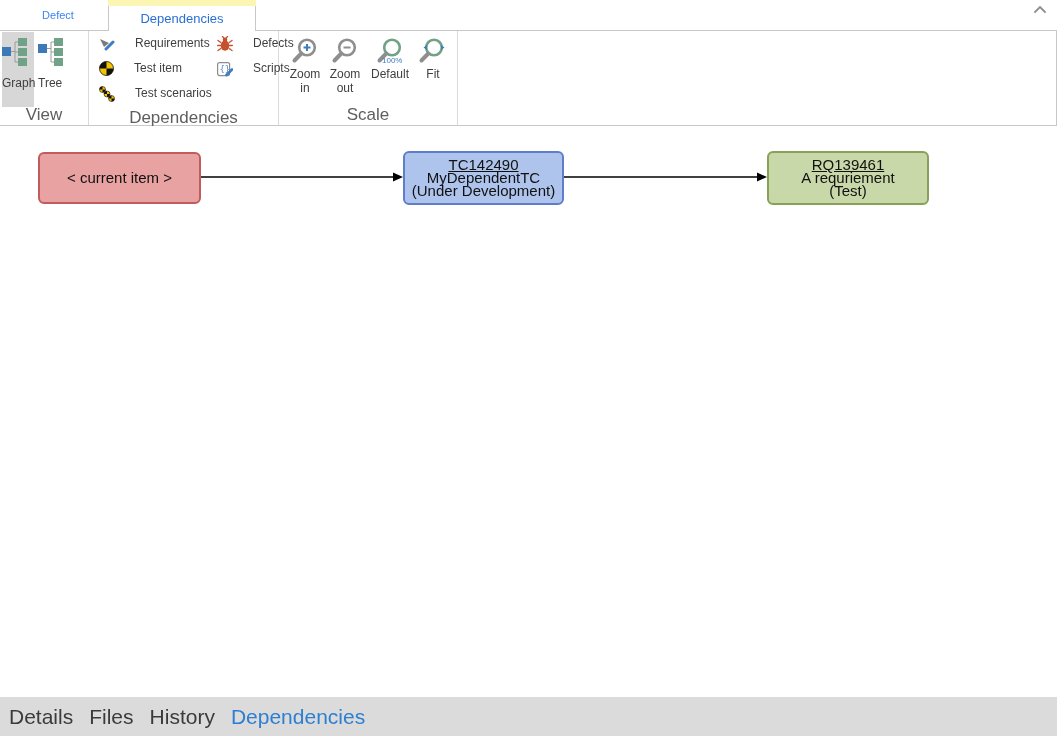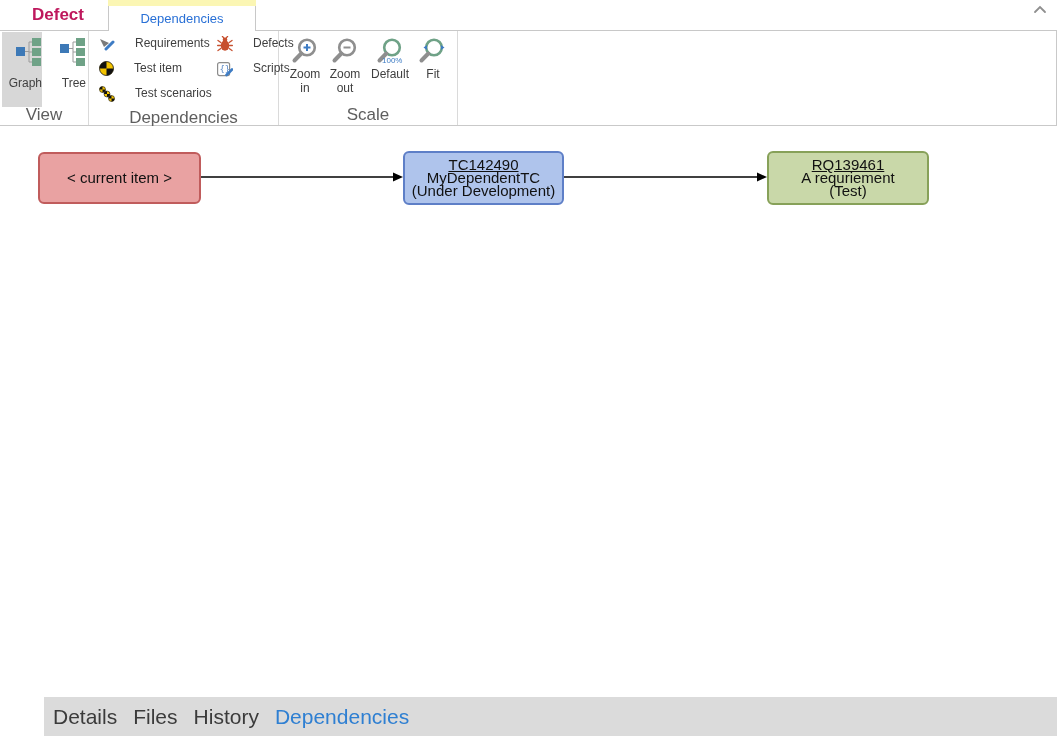--- a/index.html
+++ b/index.html
@@ -2,41 +2,41 @@
 <html style="--tab-active: #2970D6; --yellow-strip: #FBF6B4; --ribbon-text: #3F3F3F; --group-label: #5E5E5E; --selected-btn-bg: #D7D7D7; --node-current-fill: #E9A2A2; --node-current-border: #C05C5C; --node-tc-fill: #AFC4EC; --node-tc-border: #5E7FC7; --node-rq-fill: #C9D8A9; --node-rq-border: #87A159; --footer-bg: #DBDBDB; --footer-text: #3B3B3B; --footer-active: #2E7FD2;"><head>
 <meta charset="utf-8">
 <style>
   html,body{margin:0;padding:0;width:1057px;height:736px;overflow:hidden;
     background:#fff;font-family:"Liberation Sans",sans-serif;}
   .window{width:1057px;height:736px;display:flex;flex-direction:column;}
 
   
   .tabstrip{height:30px;display:flex;align-items:stretch;border-bottom:1px solid #C8C8C8;
     padding-left:8px;position:relative;background:#fff;}
-  .tab{display:flex;align-items:center;justify-content:center;font-size:17px;
-    color:#be185d;cursor:default;font-weight:bold;}
+  .tab{display:flex;align-items:center;justify-content:center;font-size:11px;
+    color:#3b82f6;cursor:default;}
   .tab.inactive{width:100px;}
   .tab-active-wrap{width:146px;margin-bottom:-1px;display:flex;flex-direction:column;
     background:#fff;border-left:1px solid #C8C8C8;border-right:1px solid #C8C8C8;}
   .yellow-strip{height:6px;background:var(--yellow-strip,#FBF6B4);margin:0 -1px;}
   .tab-active-label{flex:1;display:flex;align-items:center;justify-content:center;
     font-size:13px;color:var(--tab-active,#2970D6);}
   .collapse-btn{position:absolute;right:8px;top:4px;width:18px;height:14px;
     display:flex;align-items:center;justify-content:center;}
 
   
   .ribbon{height:94px;display:flex;border-bottom:1px solid #C9C9C9;
     border-right:1px solid #C9C9C9;background:#fff;}
   .rgroup{display:flex;flex-direction:column;border-right:1px solid #DADADA;}
   .rgroup-content{flex:1;display:flex;}
   .rgroup-label{text-align:center;font-size:17px;color:var(--group-label,#5E5E5E);
     padding:0 0 3px 0;line-height:14px;}
 
   .g-view{width:88px;}
-  .big-btn{width:40px;margin:1px 2px;display:flex;flex-direction:column;align-items:flex-end;
+  .big-btn{width:32px;margin:1px 2px;display:flex;flex-direction:column;align-items:flex-start;
     padding-top:5px;cursor:default;}
   .big-btn.selected{background:var(--selected-btn-bg,#D7D7D7);}
   .big-btn .lbl{font-size:12px;color:var(--ribbon-text,#3F3F3F);margin-top:5px;}
 
   .g-deps{width:189px;}
   .g-deps .rgroup-content{padding:5px 0 0 10px;gap:14px;}
   .dep-col{display:flex;flex-direction:column;}
   .small-item{display:flex;align-items:flex-start;gap:20px;height:25px;font-size:12px;
     color:var(--ribbon-text,#3F3F3F);white-space:nowrap;cursor:default;}
   .dep-col1{width:104px;}
@@ -62,21 +62,21 @@
   .node-current{left:38px;top:26px;width:159px;height:48px;
     background:var(--node-current-fill,#E9A2A2);border:2px solid var(--node-current-border,#C05C5C);align-items:center;}
   .node-tc{left:403px;top:25px;width:157px;height:50px;
     background:var(--node-tc-fill,#AFC4EC);border:2px solid var(--node-tc-border,#5E7FC7);}
   .node-rq{left:767px;top:25px;width:158px;height:50px;
     background:var(--node-rq-fill,#C9D8A9);border:2px solid var(--node-rq-border,#87A159);text-align:center;}
   .node-id{text-decoration:underline;}
 
   
   .footer{height:39px;background:var(--footer-bg,#DBDBDB);display:flex;align-items:center;
-    padding-left:9px;gap:16px;margin-left:44px;}
+    padding-left:9px;gap:16px;}
   .footer-item{font-size:21px;color:var(--footer-text,#3B3B3B);cursor:default;}
   .footer-item.active{color:var(--footer-active,#2E7FD2);}
 </style>
 </head>
 <body>
 
 <div class="window">
 
   <div class="tabstrip">
     <div class="tab inactive">Defect</div>

